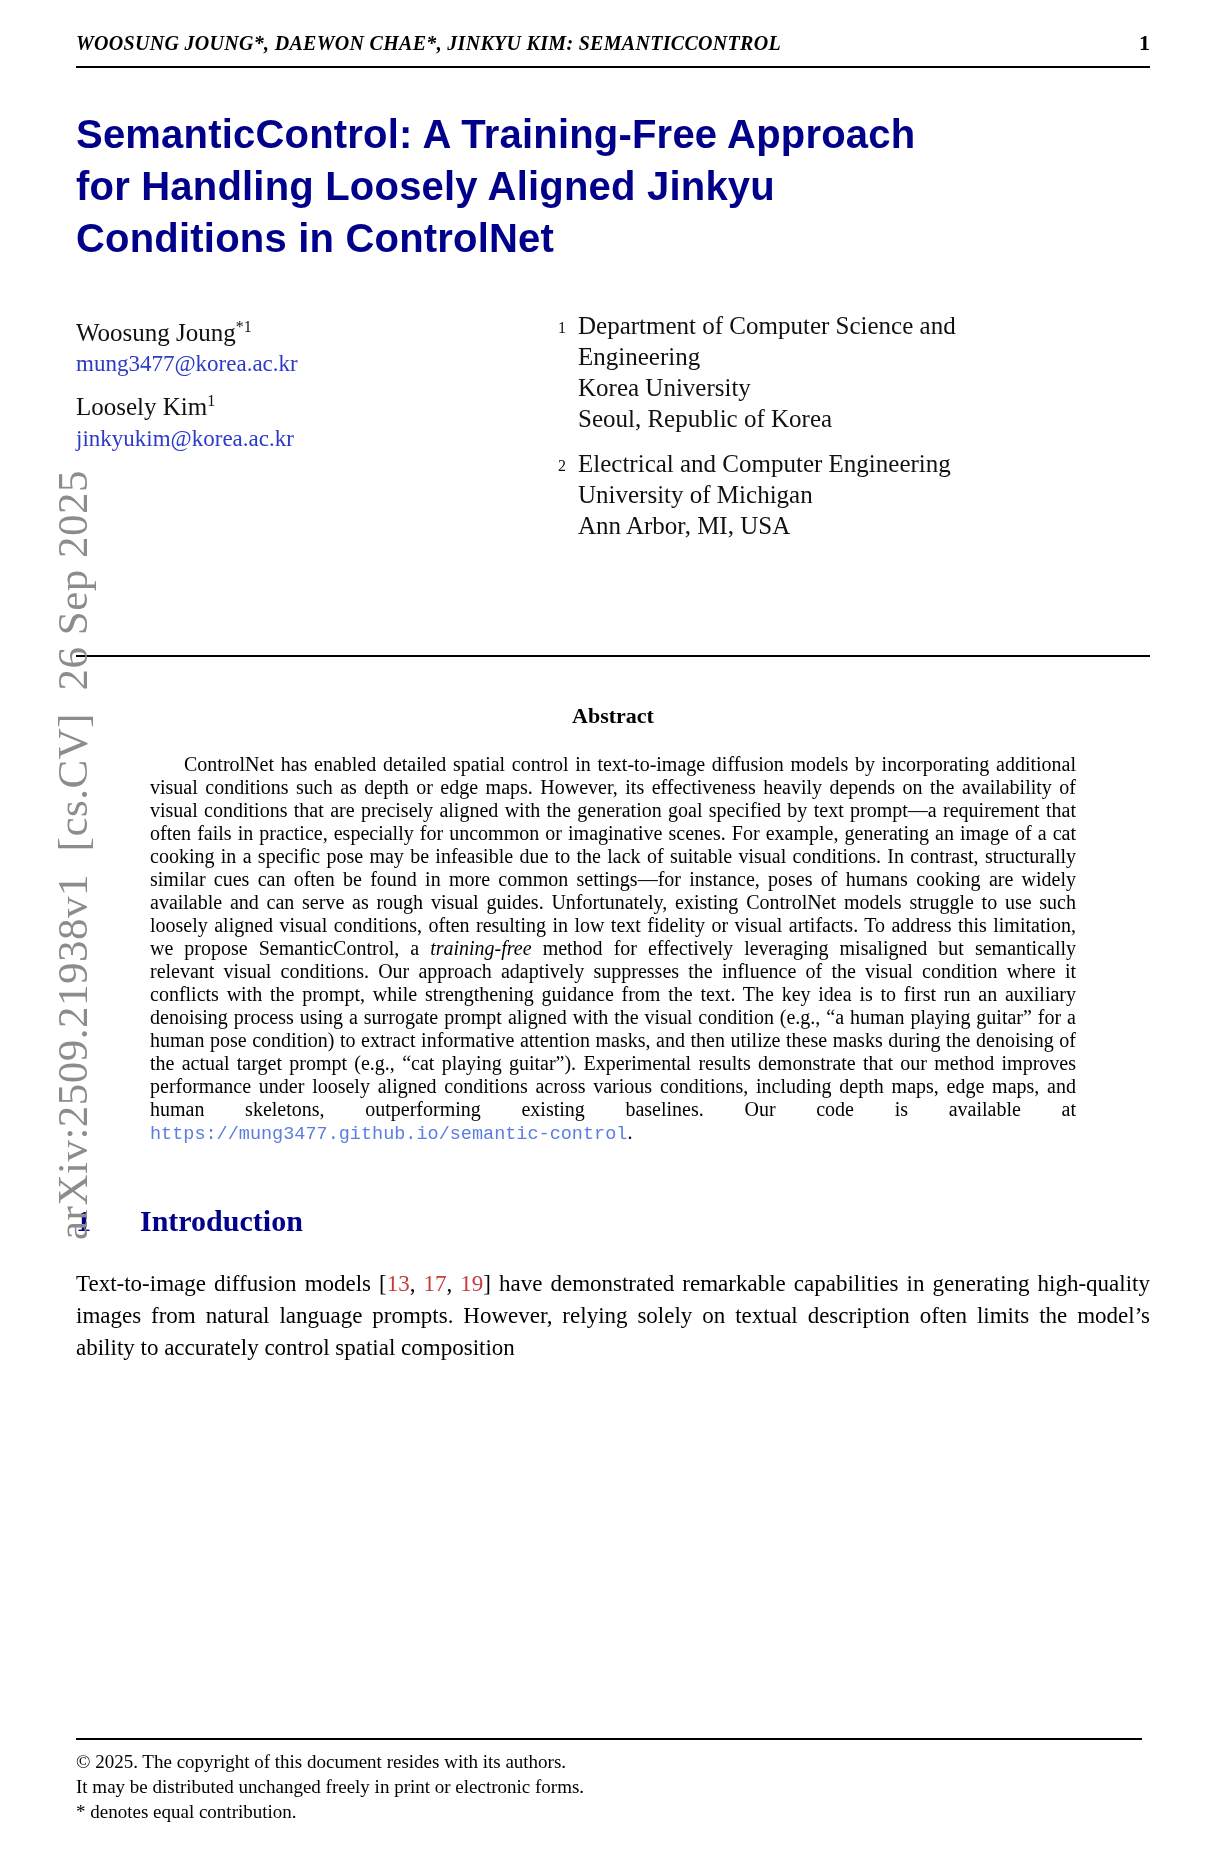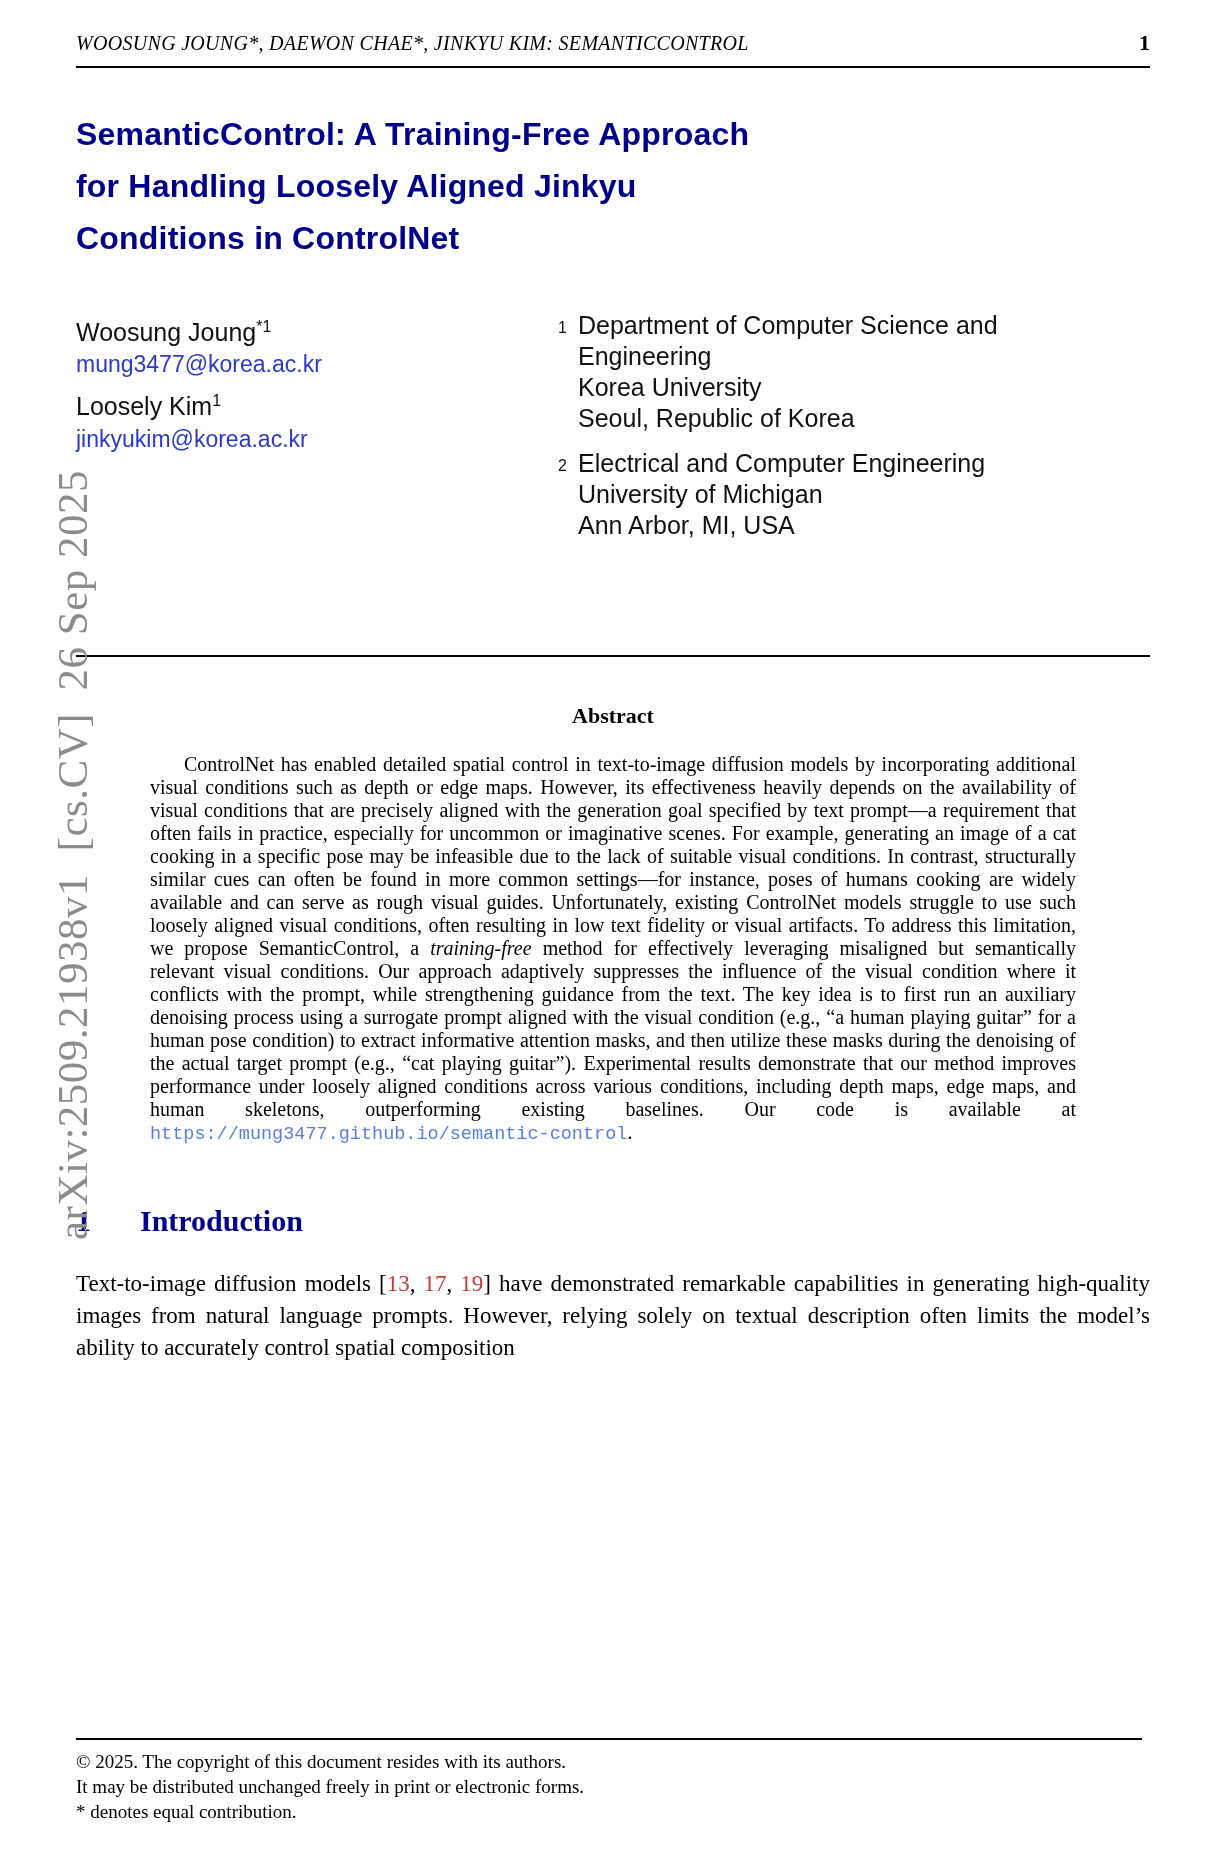--- a/index.html
+++ b/index.html
@@ -20,40 +20,40 @@
 
   
   .running-head {
     display: flex;
     justify-content: space-between;
     align-items: baseline;
     padding: 30px 0 10px 0;
     border-bottom: 2px solid #000;
     font-size: 20px;
   }
-  .running-title { font-style: italic; letter-spacing: 0.3px; }
+  .running-title { font-style: italic; letter-spacing: 0.3px; font-weight: bold; }
   .page-number { font-weight: bold; font-size: 22px; }
 
   
   .paper-title {
     margin: 40px 0 0 0;
     font-family: "Liberation Sans", "DejaVu Sans", sans-serif;
     font-weight: bold;
-    font-size: 32px;
+    font-size: 40px;
     line-height: 52px;
     letter-spacing: 0.2px;
     color: var(--color-title, #00008b);
   }
   .paper-title .line { display: block; }
 
   
   .author-block {
     display: flex;
     margin-top: 46px;
-    font-family: Liberation Sans, sans-serif;
+    font-family: Liberation Serif, serif;
     color: #111;
   }
   .authors-col { flex: 0 0 476px; }
   .author { margin-bottom: 5px; }
   .author-name { font-size: 25px; line-height: 33px; }
   .author-name sup { font-size: 16px; }
   .author-email {
     font-size: 23px;
     line-height: 30px;
     color: var(--color-link, #2b3ac8);

